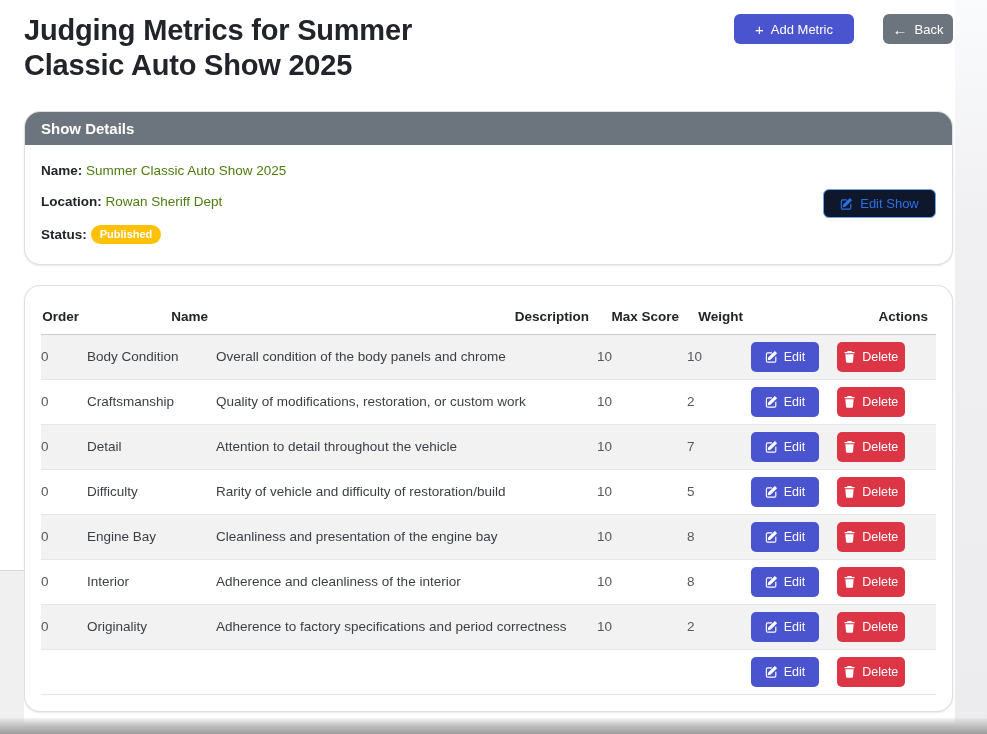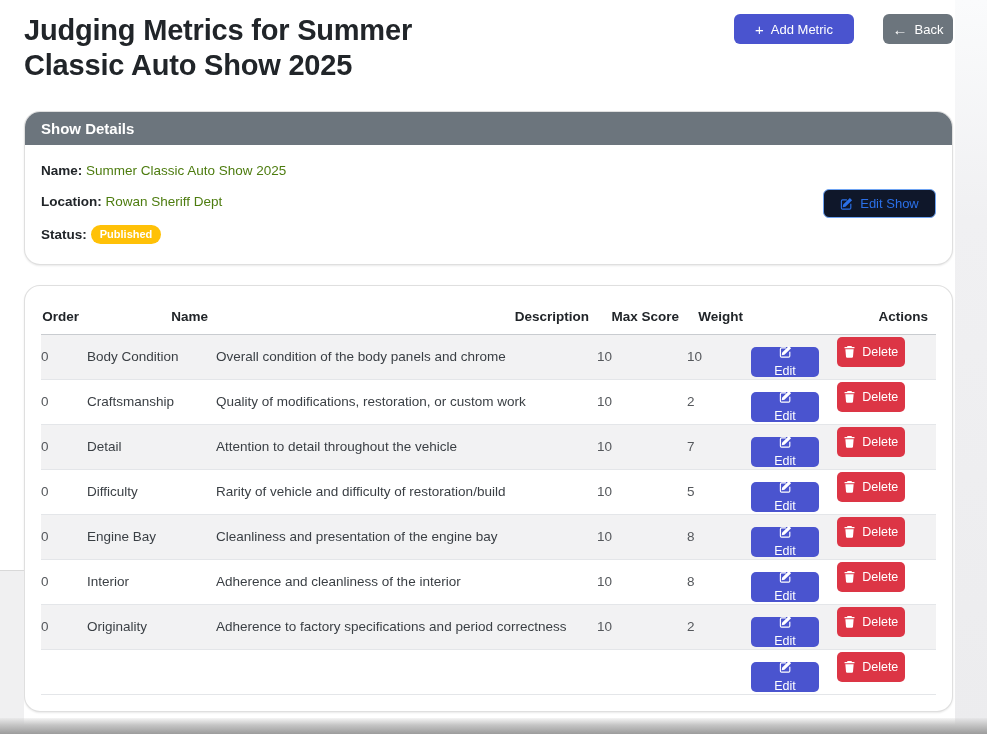--- a/index.html
+++ b/index.html
@@ -45,21 +45,21 @@
 
   
   .metrics-body{padding:10px 16px 16px;}
   table{width:100%;border-collapse:collapse;table-layout:fixed;}
   th{text-align:right;font-size:13.5px;font-weight:700;color:#212529;padding:13px 8px 10px 0;border-bottom:1.5px solid #c9ccd0;}
   td{font-size:13.5px;color:#3a3f44;padding:0 8px 0 0;height:45px;overflow:hidden;white-space:nowrap;}
   td.num{color:#55585c;}
   tbody tr{border-bottom:1px solid #e4e6e9;}
   tbody tr:nth-child(odd){background:#f2f2f3;}
   .action-btn{width:68px;height:30px;border-radius:5px;color:#fff;font-size:12.5px;display:inline-flex;align-items:center;justify-content:center;gap:6px;border:none;cursor:pointer;font-family:inherit;}
-  .action-edit{background:var(--primary);margin-right:14px;flex-direction:column;}
+  .action-edit{background:var(--primary);margin-right:14px;}
   .action-delete{background:var(--danger);}
   .icon-svg{width:13px;height:13px;display:inline-block;flex:0 0 auto;}
 
   
   .right-gutter{position:absolute;left:955px;top:0;width:32px;height:100%;background:linear-gradient(#fafbfc 0%,#f0f0f2 30%,#ececee 100%);}
   .left-gutter{position:absolute;left:0;top:570px;width:24px;bottom:0;background:#f0f0f1;border-top:1px solid #d9d9d9;}
   .bottom-fade{position:absolute;left:0;right:0;bottom:0;height:16px;background:linear-gradient(to bottom,rgba(214,214,214,.25) 0%,#c4c4c4 45%,#9c9c9c 100%);pointer-events:none;}
 </style>
 </head>
 <body>

